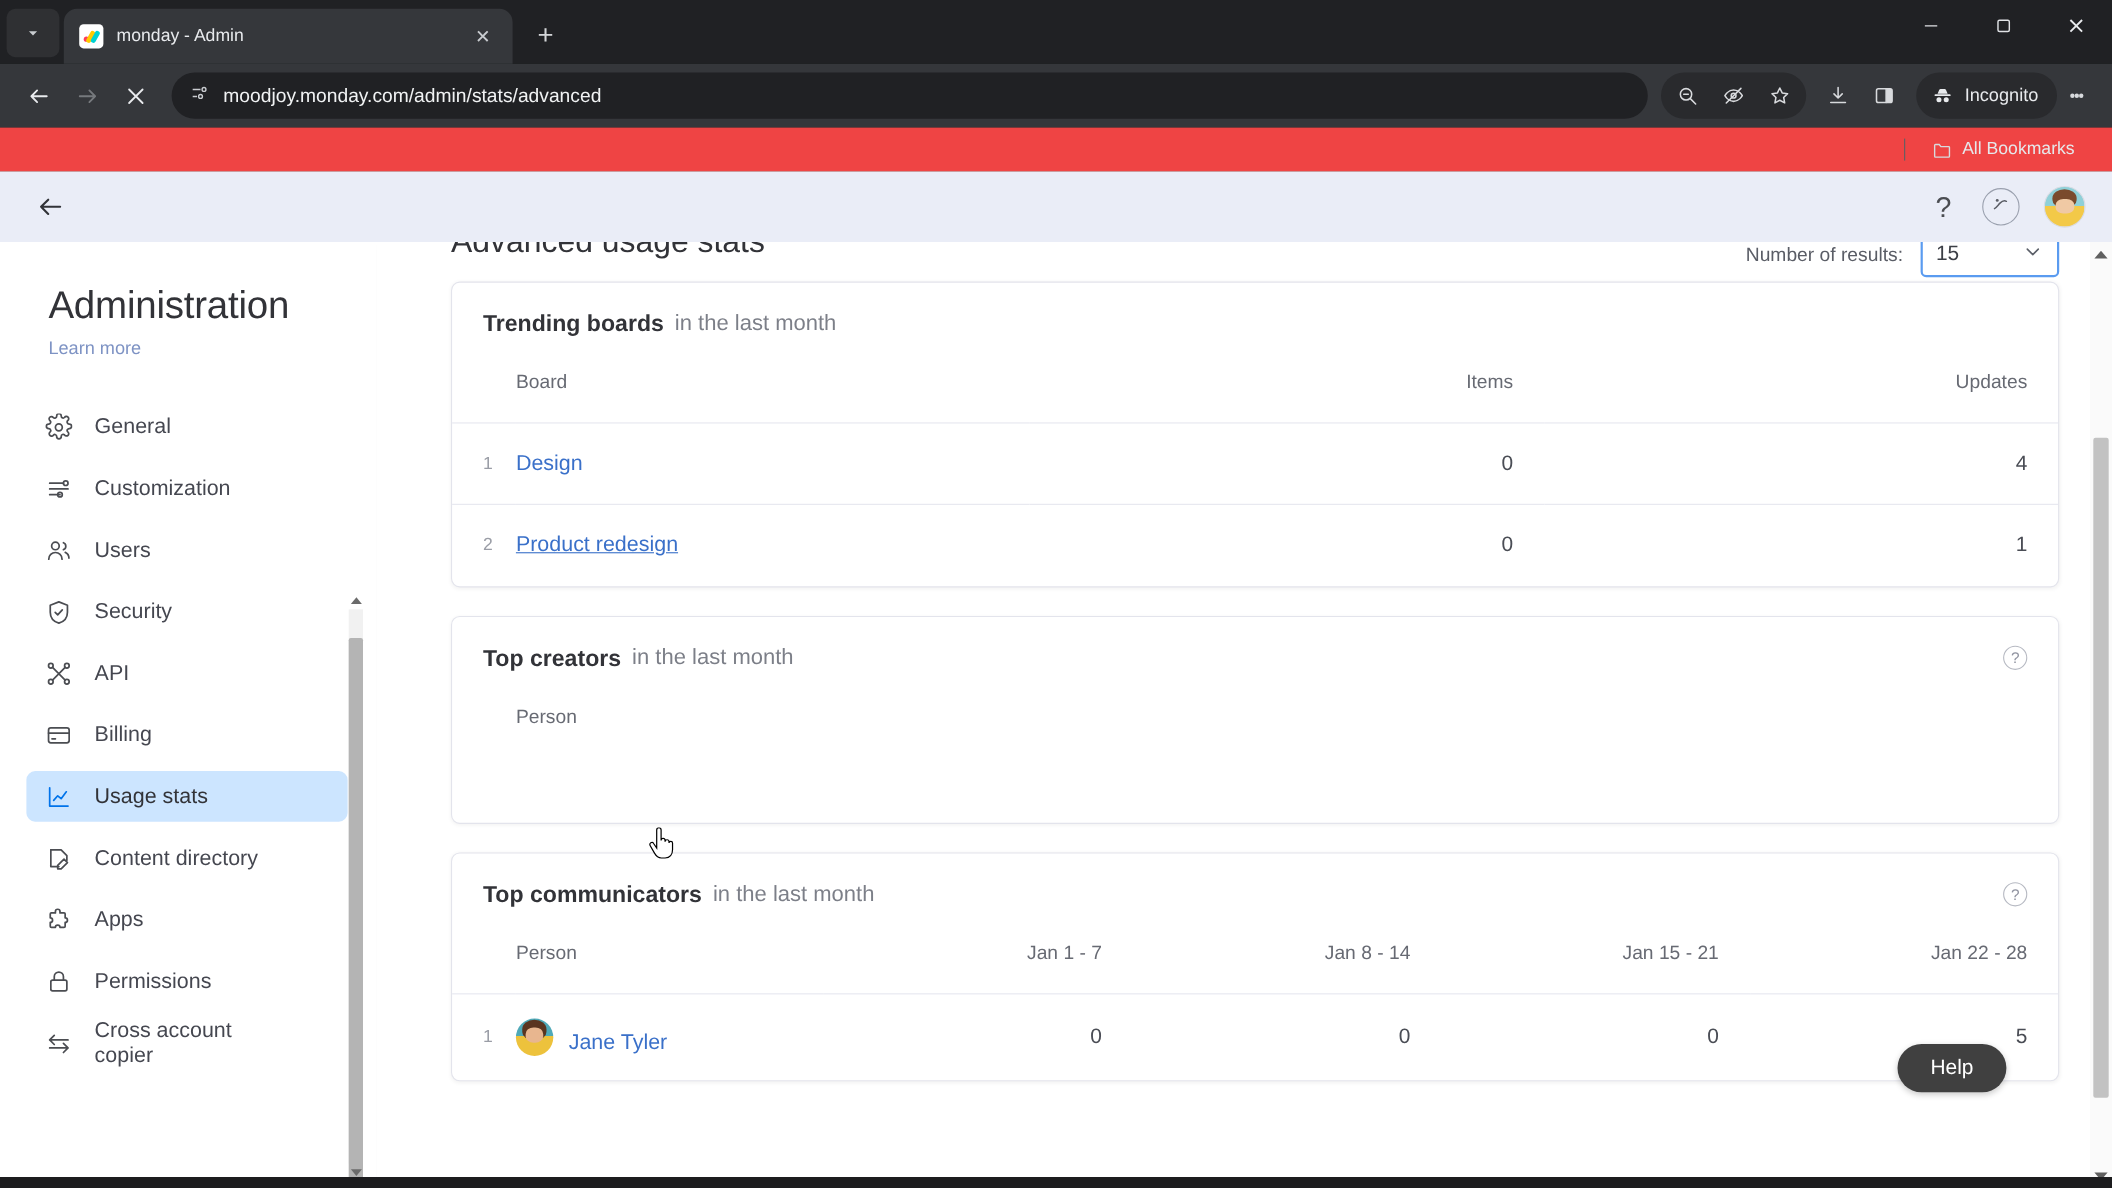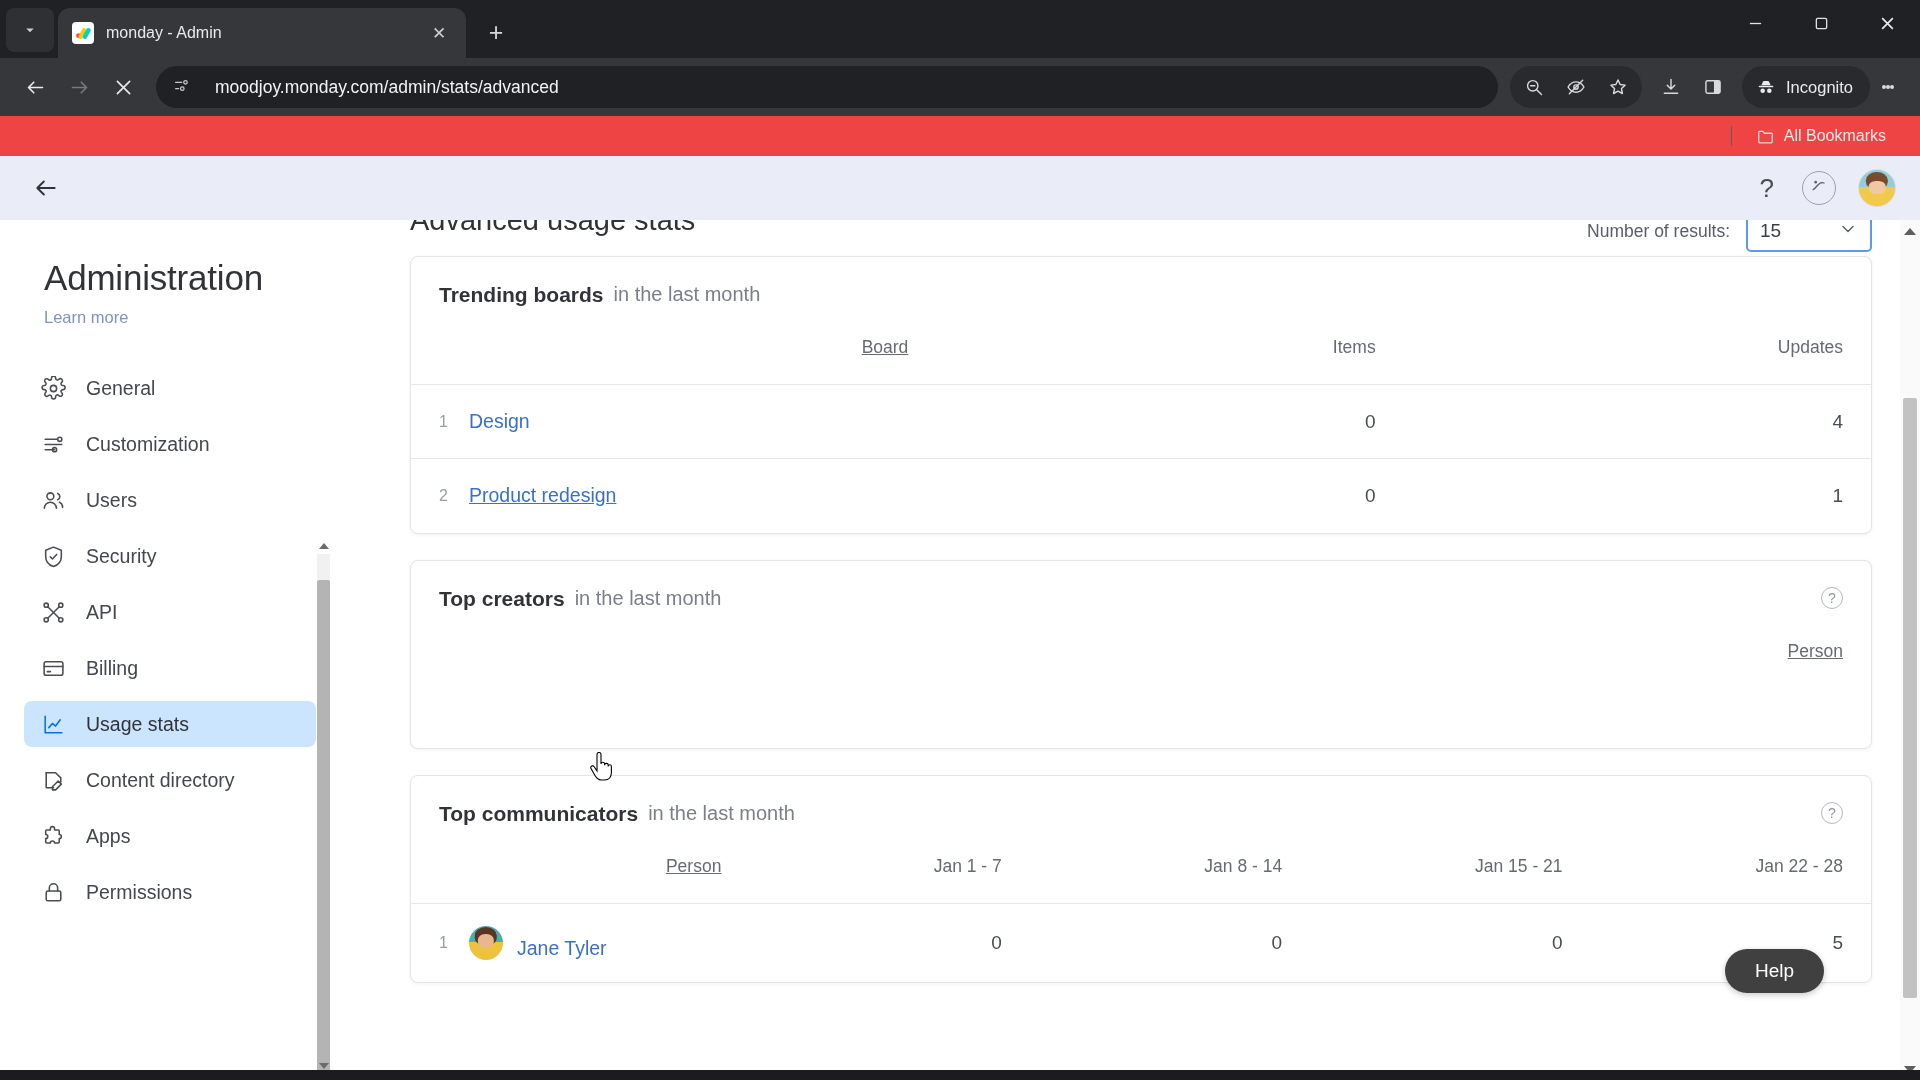--- a/index.html
+++ b/index.html
@@ -66,21 +66,21 @@
   .navbtn svg { width: 21px; height: 21px; stroke:#e8eaed; fill:none; stroke-width:1.9;
                 stroke-linecap:round; stroke-linejoin:round; }
   .navbtn.disabled svg { stroke:#76797d; }
 
   .omnibox {
     flex: 1 1 auto; height: 42px; background: #202124; border-radius: 22px;
     display:flex; align-items:center; gap: 12px; padding: 0 16px; margin: 0 10px;
     cursor: text;
   }
   .omnibox .siteicon svg { width:19px; height:19px; stroke:#c9ccd0; fill:none; stroke-width:1.6;}
-  .omnibox .url { color: #f1f3f4; font-size: 17.5px; white-space:nowrap;margin-left:12px; }
+  .omnibox .url { color: #f1f3f4; font-size: 17.5px; white-space:nowrap; }
 
   .tb-icons { display:flex; align-items:center; }
   .tb-pill { display:flex; align-items:center; background:#292a2d; border-radius:22px; padding:0 3px; }
   .tbbtn {
     width: 42px; height: 42px; border-radius:50%; display:flex; align-items:center;
     justify-content:center; cursor:pointer;
   }
   .tbbtn svg { width:20px; height:20px; stroke:#d8dadd; fill:none; stroke-width:1.7;
                stroke-linecap:round; stroke-linejoin:round; }
   .incognito {
@@ -200,21 +200,21 @@
     color:#9093a0; font-size:14px; display:flex; align-items:center; justify-content:center;
     cursor:pointer; flex:0 0 auto;
   }
 
   table.stat { width:100%; border-collapse: collapse; table-layout: fixed; }
   table.stat th {
     font-size: 17.5px; color:#676a73; font-weight: 400; text-align: right;
     padding: 30px 28px 26px 0;
   }
   table.stat th.rank { width: 58px; padding-left: 28px; }
-  table.stat th.name { text-align:right;text-decoration:underline; }
+  table.stat th.name { text-align:left; }
   table.stat tbody tr { border-top: 1px solid #e6e7ef; }
   table.stat td {
     font-size: 19px; color:#4a4d55; text-align:right; padding: 22px 28px 22px 0; height: 74px;
   }
   table.stat td.rank { width:58px; text-align:left; padding-left: 28px; color:#9a9da6; font-size:16px; }
   table.stat td.name { text-align:left; }
   table.stat td.name a { color:#3a70c9; font-size:19.5px; text-decoration:none; cursor:pointer;}
   table.stat td.name a.hover { text-decoration: underline; }
   .person-cell { display:flex; align-items:flex-end; gap: 14px; }
   .person-av {
@@ -507,20 +507,29 @@
           <div class="navitem">
             <span class="ic">
               <svg viewBox="0 0 24 24">
                   <rect x="5" y="10.5" width="14" height="9.5" rx="1.6"></rect>
                   <path d="M8 10.5V7.6a4 4 0 1 1 8 0v2.9"></path>
                 </svg>
             </span>
             <span class="lbl">Permissions</span>
           </div>
 
+          <div class="navitem two">
+            <span class="ic">
+              <svg viewBox="0 0 24 24">
+                  <path d="M20 9H4M8 5L4 9l4 4M4 16h16M16 12l4 4-4 4"></path>
+                </svg>
+            </span>
+            <span class="lbl">Cross account
+copier</span>
+          </div>
         </nav>
 
         <div class="sb-scroll">
           <div class="sb-arrow up">
               <i></i>
             </div>
           <div class="sb-track">
             <div class="sb-thumb"></div>
           </div>
           <div class="sb-arrow down">

